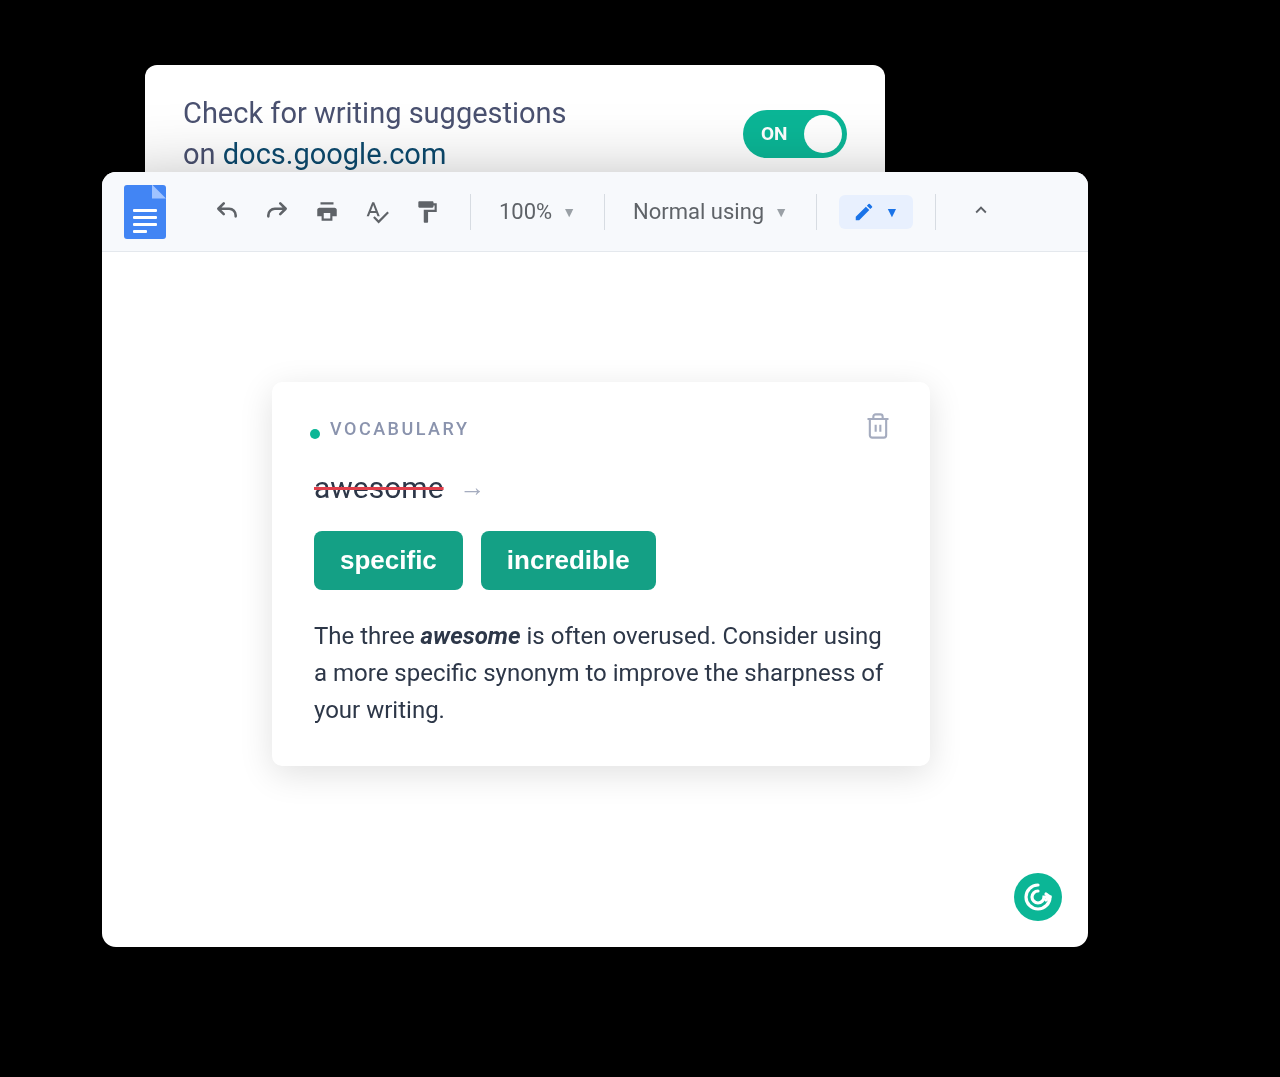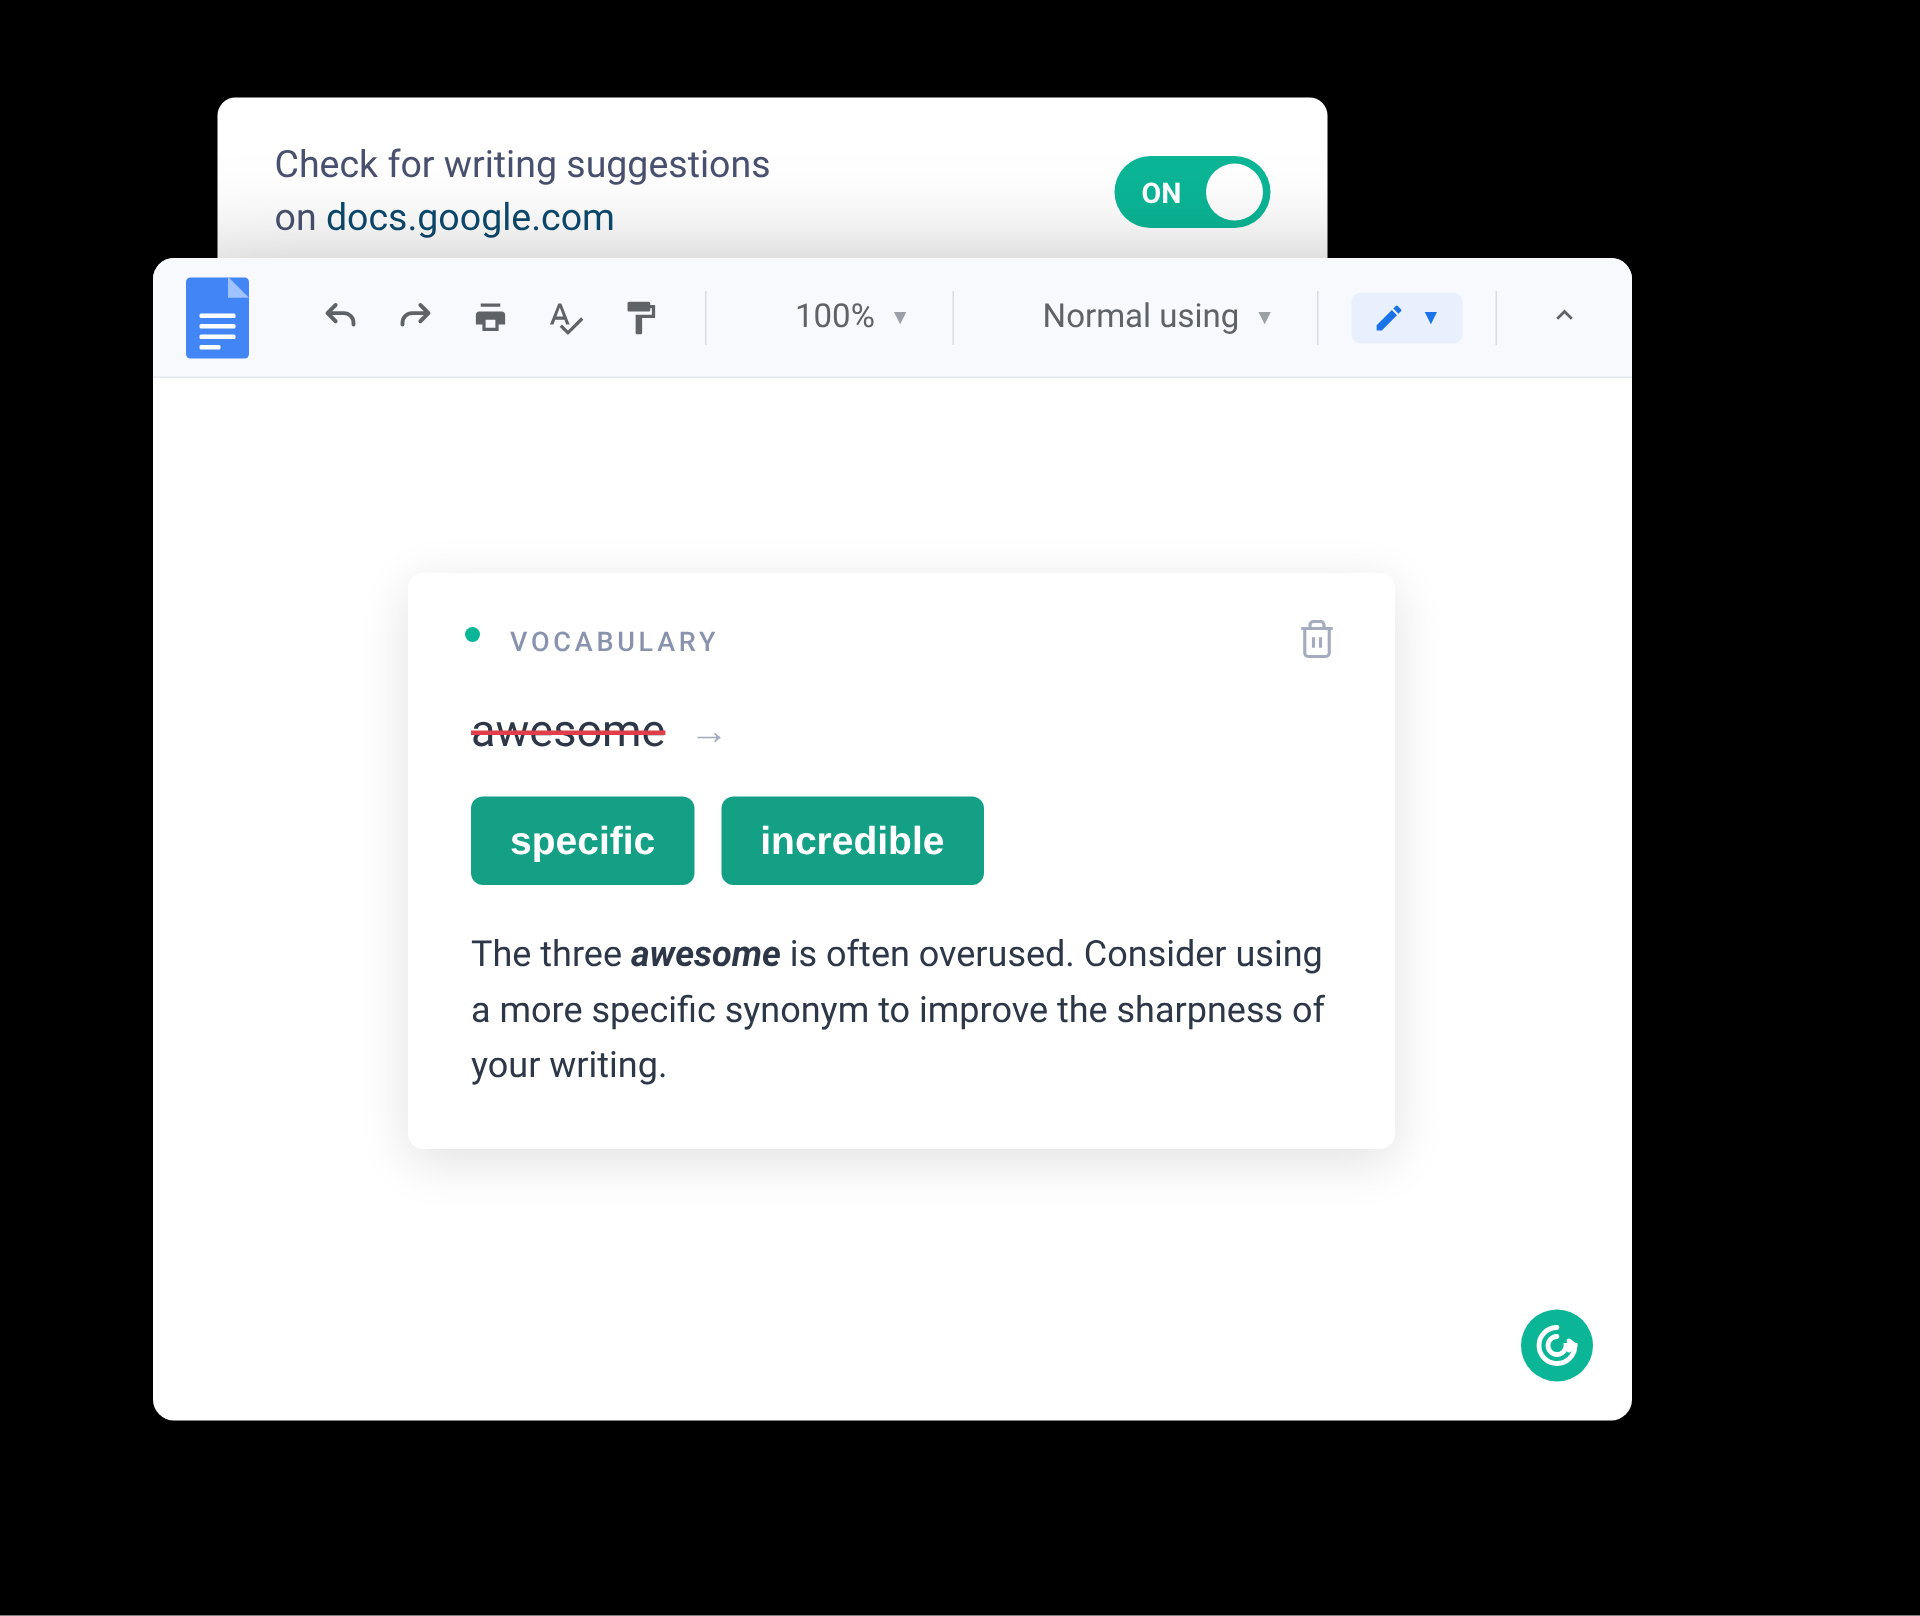--- a/index.html
+++ b/index.html
@@ -21,21 +21,21 @@
       width: 740px;
       background: #fff;
       border-radius: 12px;
       padding: 28px 38px;
       display: flex;
       align-items: center;
       justify-content: space-between;
       box-shadow: 0 10px 40px rgba(0,0,0,0.25);
     }
     .settings-text {
-      font-size: 25px;
+      font-size: 29px;
       color: #4a5170;
       line-height: 1.4;
     }
     .settings-text strong {
       font-weight: 400;
       color: #0c4a6e;
     }
     .toggle {
       width: 104px;
       height: 48px;
@@ -131,21 +131,20 @@
       margin: 0 14px;
     }
     .tb-text {
       color: #5f6368;
       font-size: 22px;
       display: flex;
       align-items: center;
       gap: 10px;
       cursor: pointer;
       padding: 0 6px;
-      margin-left: 31px;
     }
     .chevron-down {
       font-size: 14px;
       color: #9aa0a6;
     }
     .edit-mode-btn {
       background: #e8f0fe;
       border-radius: 6px;
       padding: 6px 14px;
       display: flex;
@@ -184,22 +183,22 @@
       padding: 30px 38px 36px 38px;
     }
     .sugg-header {
       display: flex;
       align-items: center;
       justify-content: space-between;
       margin-bottom: 26px;
     }
     .sugg-tag {
       display: flex;
-      align-items: flex-start;
-      gap: 20px;
+      align-items: flex-end;
+      gap: 10px;
     }
     .sugg-dot {
       width: 10px;
       height: 10px;
       background: #0bb696;
       border-radius: 50%;
     }
     .sugg-tag-text {
       color: #8a93ad;
       font-size: 18px;

